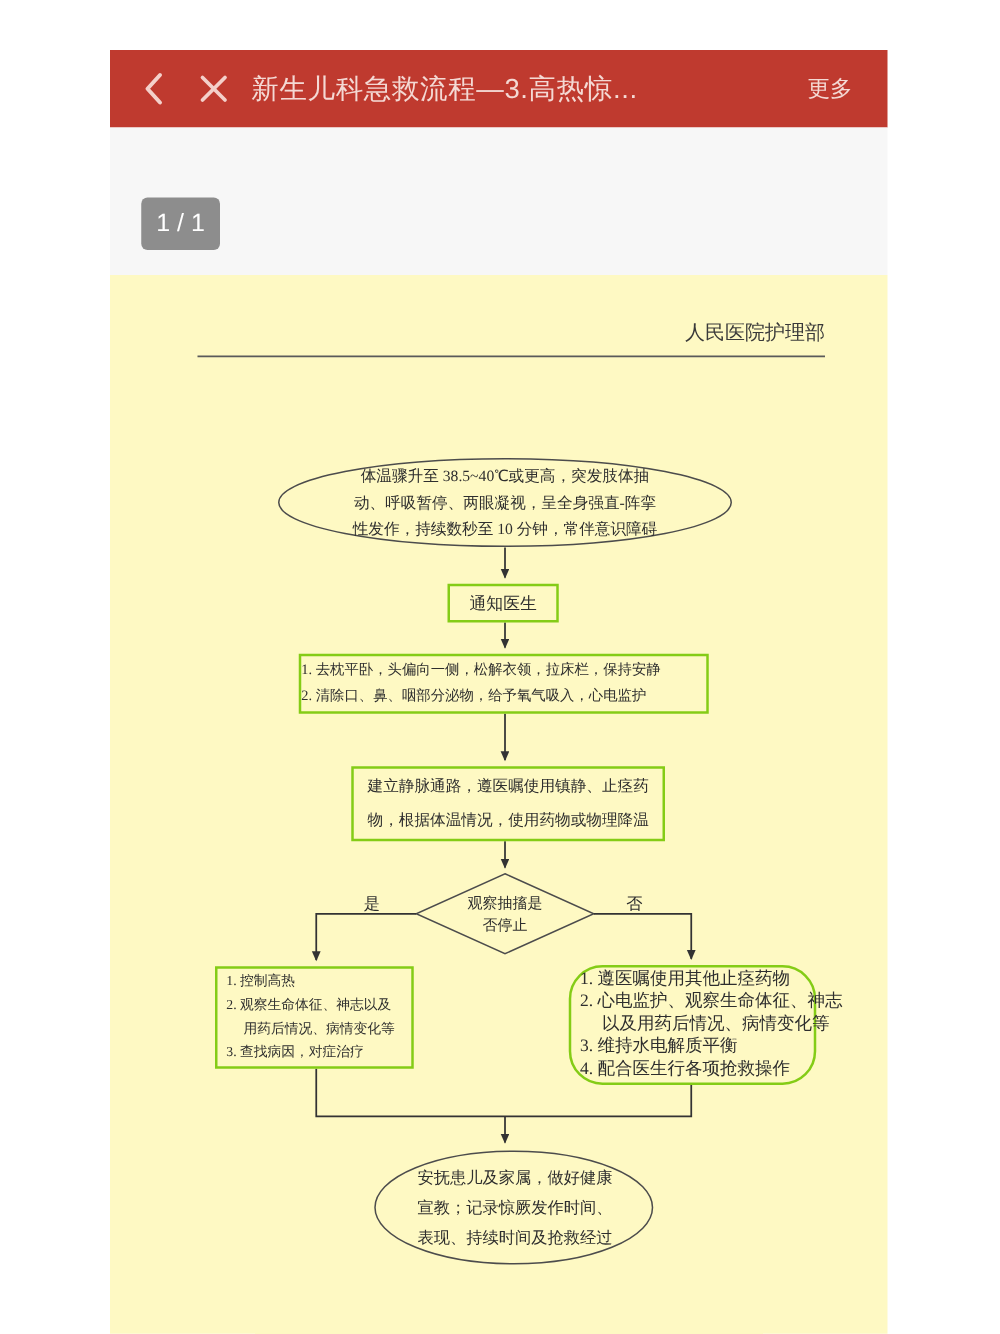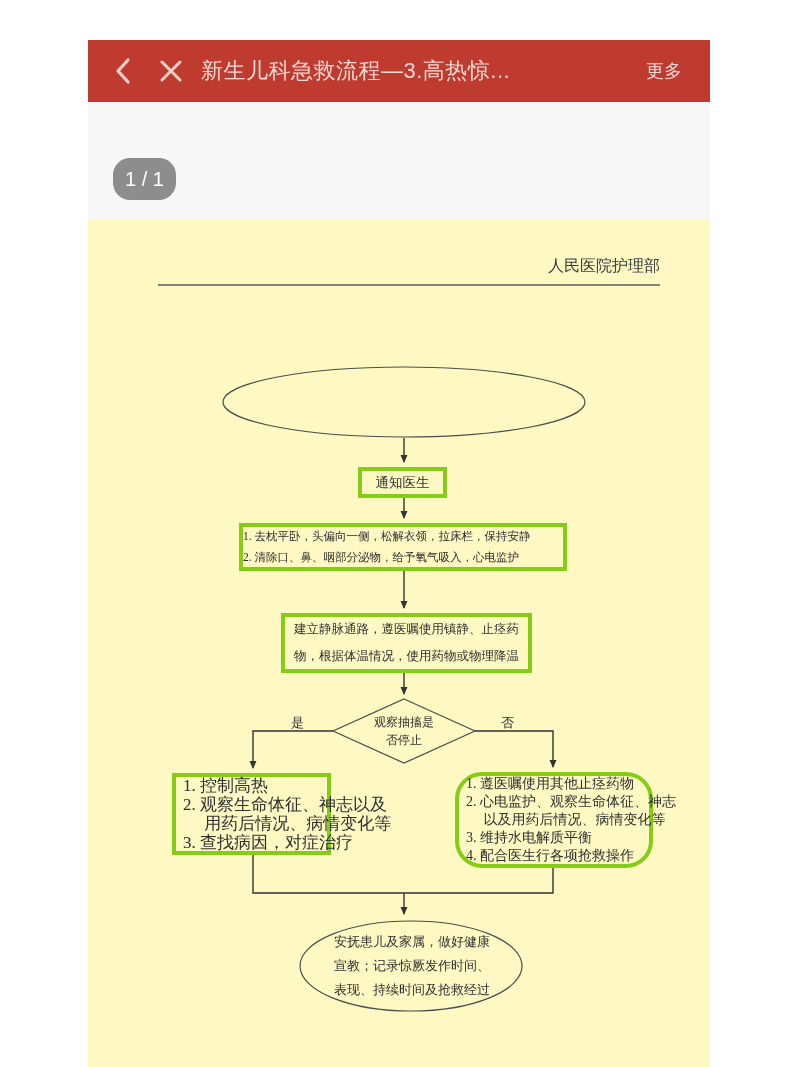--- a/index.html
+++ b/index.html
@@ -14,47 +14,47 @@
   .appbar .icon-btn { display:flex; align-items:center; justify-content:center; cursor:pointer; }
   .appbar svg { display:block; }
   .appbar-title { flex:1; margin-left:18px; font-size:22px; color:#f4d9d4;
                   white-space:nowrap; overflow:hidden; letter-spacing:0.5px; }
   .more-btn { font-size:18px; color:#f4d9d4; cursor:pointer; white-space:nowrap; }
   .back-btn { margin-right:28px; }
 
   
   .band { position:absolute; top:62px; left:0; width:622px; height:118px; background:#f7f7f7; }
   .page-badge { position:absolute; left:25px; top:56px; min-width:60px; height:42px;
-                background:#8d8d8d; border-radius:17px; color:#ffffff; font-size:20px;
+                background:#8d8d8d; border-radius:5px; color:#ffffff; font-size:20px;
                 display:flex; align-items:center; justify-content:center; padding:0 12px; }
 
   
   .page { position:absolute; top:180px; left:0; width:622px; height:870px; background:#fef9c3;
           font-family:"Liberation Serif", serif; color:#2e2e2e; }
   .page .abs { position:absolute; }
   .dept { top:36px; right:50px; font-size:16px; color:#3a3a3a; }
   .doc-title { top:79px; left:0; width:622px; text-align:center; font-size:21px;
                font-weight:bold; letter-spacing:2px; color:#222; }
 
   .flow-svg { position:absolute; top:0; left:0; }
 
   .node { position:absolute; display:flex; align-items:center; justify-content:center;
           white-space:pre; color:#2e2e2e; }
-  .boxed { border:4px solid #84cc16; background:transparent; }
+  .boxed { border:2px solid #84cc16; background:transparent; }
   .txt-center { text-align:center; }
   .txt-left  { justify-content:flex-start; text-align:left; }
 
   .n-start    { left:157px; top:151px; width:318px; font-size:12.5px; line-height:21px; }
   .n-notify   { left:270px; top:247px; width:89px;  height:31px; font-size:13.5px; }
   .n-prep     { left:151px; top:303px; width:328px; height:48px; font-size:11.5px; line-height:21px; }
   .n-iv       { left:193px; top:393px; width:251px; height:60px; font-size:12.5px; line-height:27px; }
   .n-decision { left:246px; top:493px; width:140px; font-size:12px; line-height:18px; }
   .n-yes-lbl  { left:203px; top:494px; font-size:13px; }
   .n-no-lbl   { left:413px; top:494px; font-size:13px; }
-  .n-yes      { left:84px;  top:553px; width:159px; height:82px; font-size:17px; line-height:19px; padding:16px 7px; }
+  .n-yes      { left:84px;  top:553px; width:159px; height:82px; font-size:11px; line-height:19px; padding:16px 7px; }
   .n-no       { left:367px; top:552px; width:198px; height:96px; font-size:14px; line-height:18px; padding:2px 7px;border-radius:27px; }
   .n-end      { left:207px; top:710px; width:234px; font-size:13px; line-height:24px; }
 
   .bottombar { position:absolute; top:1050px; left:0; width:622px; height:17px; background:#f2f2f2; }
 </style>
 </head>
 <body>
 
 <div class="canvas">
   <div class="phone">
@@ -107,20 +107,23 @@
 
         <path d="M245,511 L165,511 L165,548" fill="none" stroke="#333" stroke-width="1.4" marker-end="url(#ah)"></path>
         <path d="M387,511 L465,511 L465,547" fill="none" stroke="#333" stroke-width="1.4" marker-end="url(#ah)"></path>
 
         <path d="M165,635 L165,673 L465,673 L465,648" fill="none" stroke="#333" stroke-width="1.4"></path>
         <path d="M316,673 L316,694" fill="none" stroke="#333" stroke-width="1.4" marker-end="url(#ah)"></path>
 
         <ellipse cx="323" cy="746" rx="111" ry="45" fill="none" stroke="#4c4c4c" stroke-width="1.2"></ellipse>
       </svg>
 
+      <div class="node abs n-start txt-center">体温骤升至 38.5~40℃或更高，突发肢体抽
+动、呼吸暂停、两眼凝视，呈全身强直-阵挛
+性发作，持续数秒至 10 分钟，常伴意识障碍</div>
       <div class="node abs boxed n-notify">通知医生</div>
       <div class="node abs boxed n-prep txt-left">1. 去枕平卧，头偏向一侧，松解衣领，拉床栏，保持安静
 2. 清除口、鼻、咽部分泌物，给予氧气吸入，心电监护</div>
       <div class="node abs boxed n-iv txt-center">建立静脉通路，遵医嘱使用镇静、止痉药
 物，根据体温情况，使用药物或物理降温</div>
       <div class="node abs n-decision txt-center">观察抽搐是
 否停止</div>
       <div class="node abs n-yes-lbl">是</div>
       <div class="node abs n-no-lbl">否</div>
       <div class="node abs boxed n-yes txt-left">1. 控制高热

